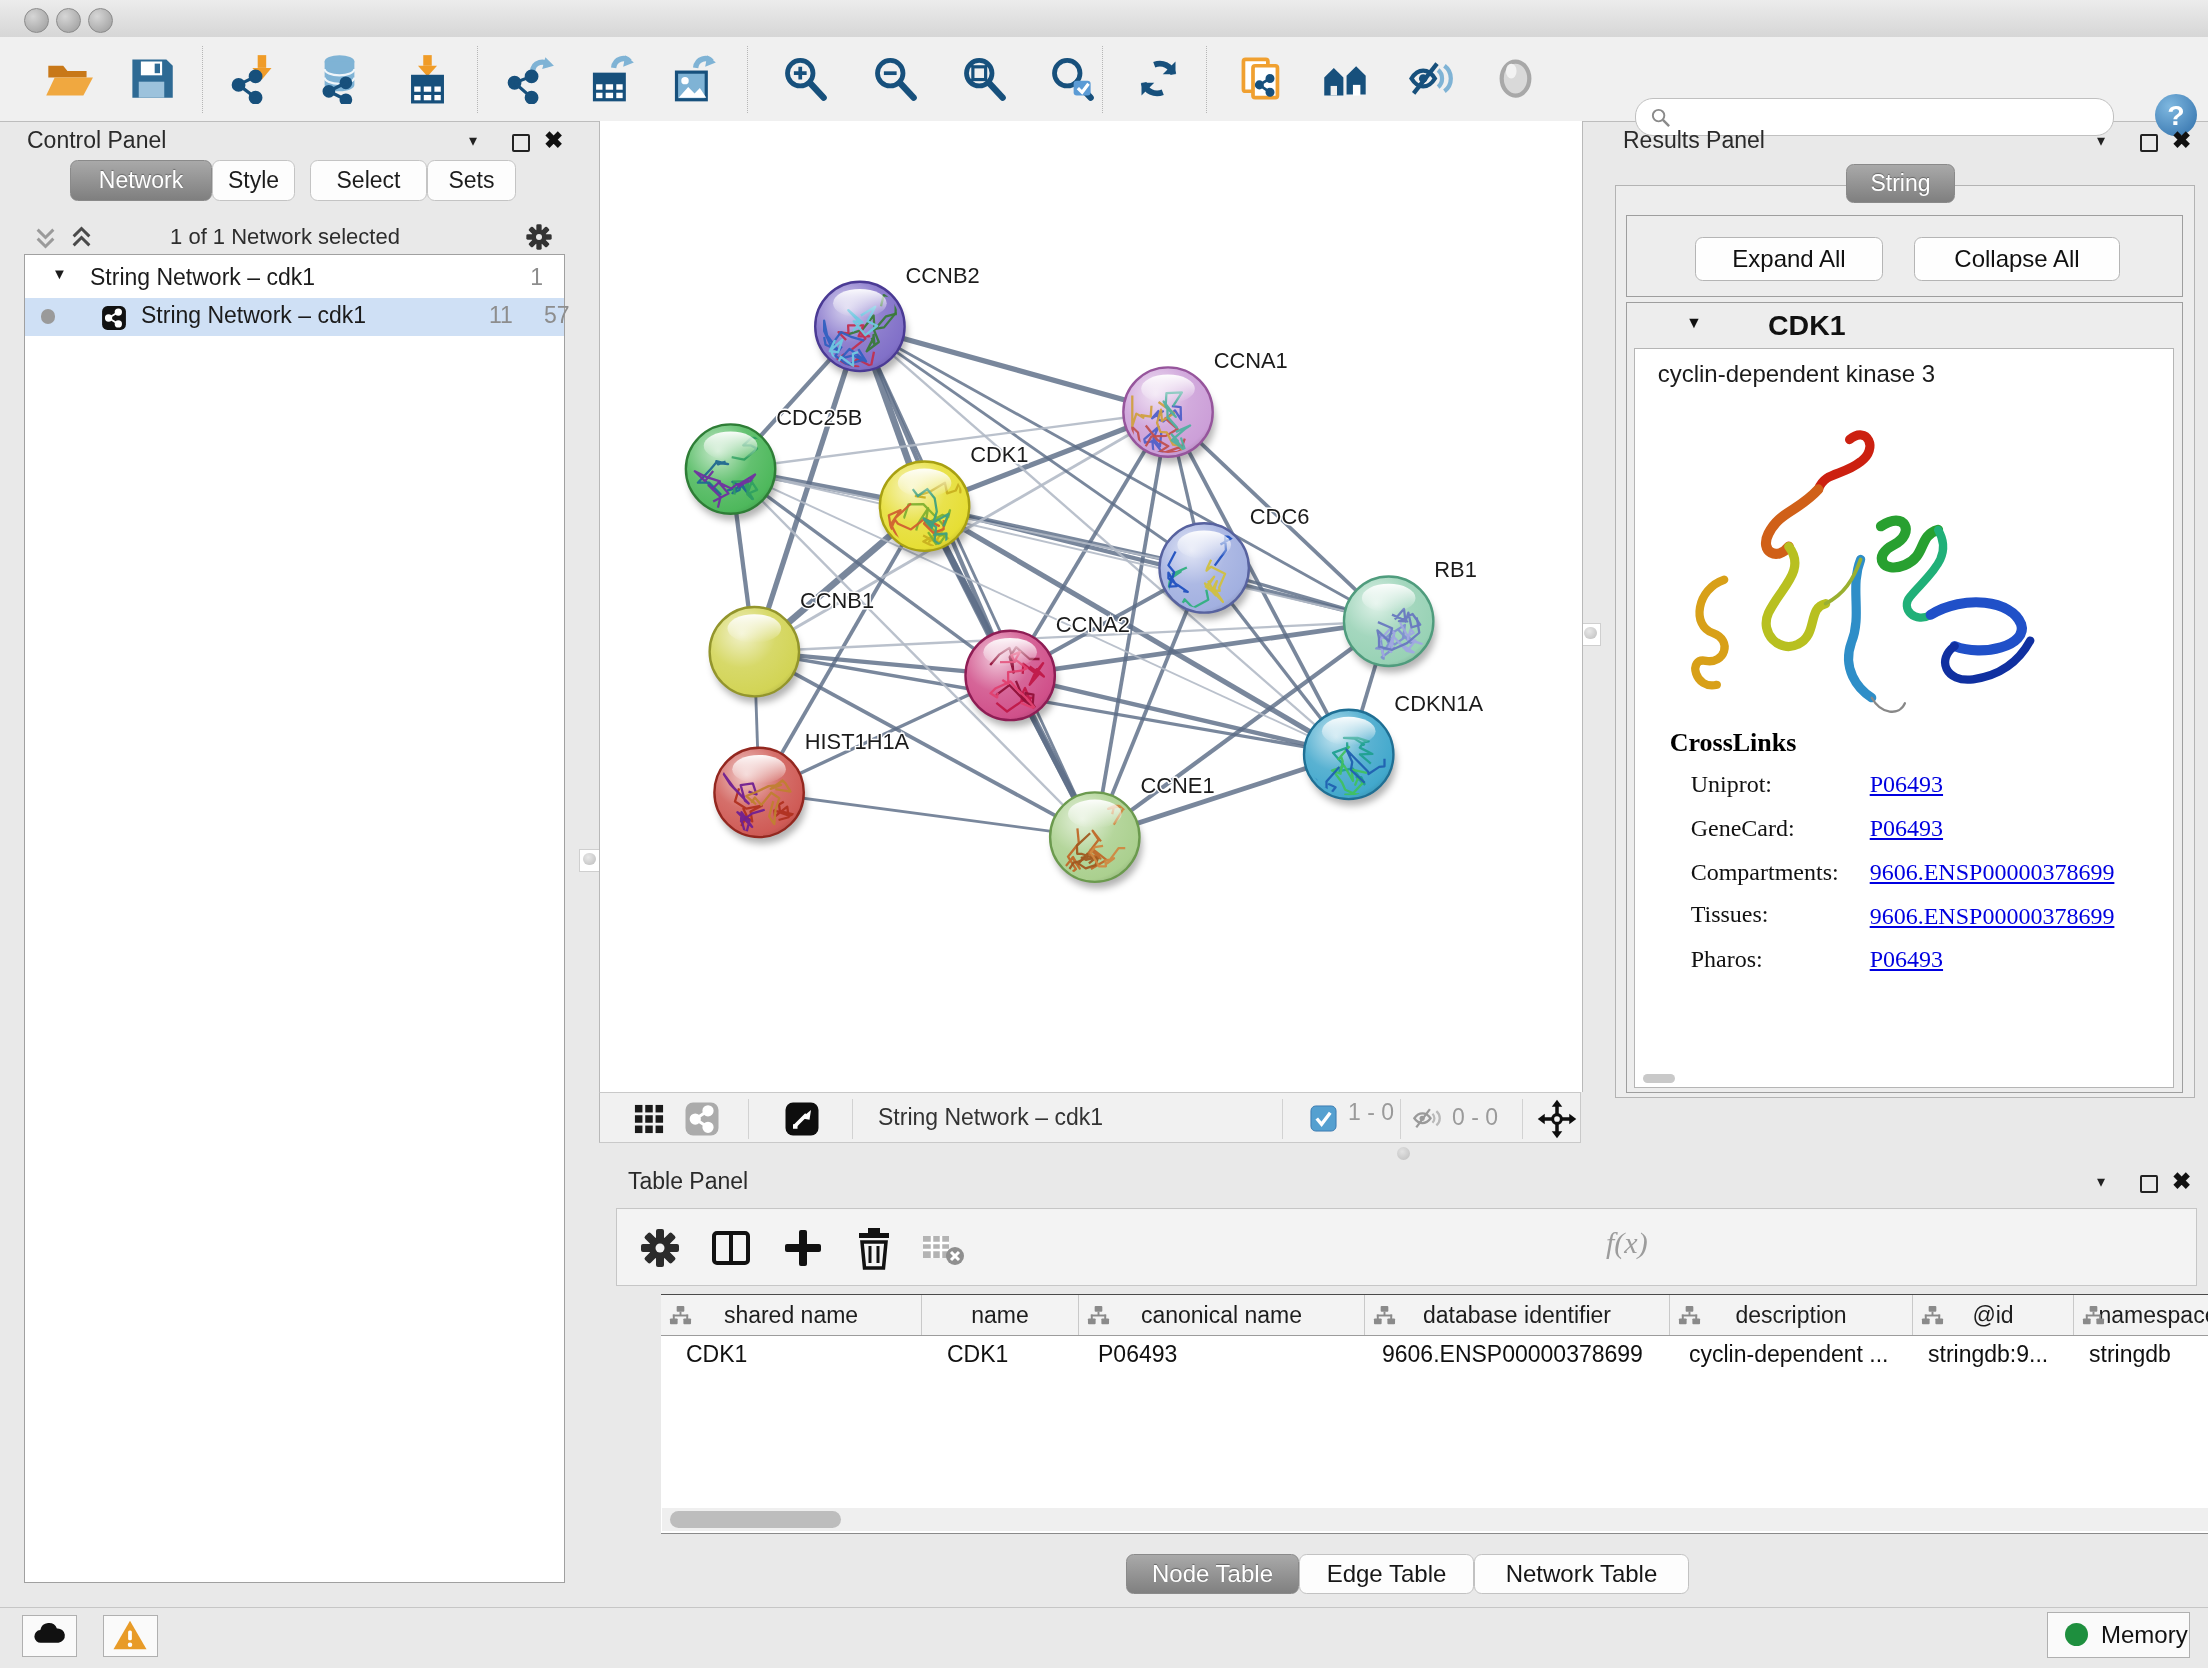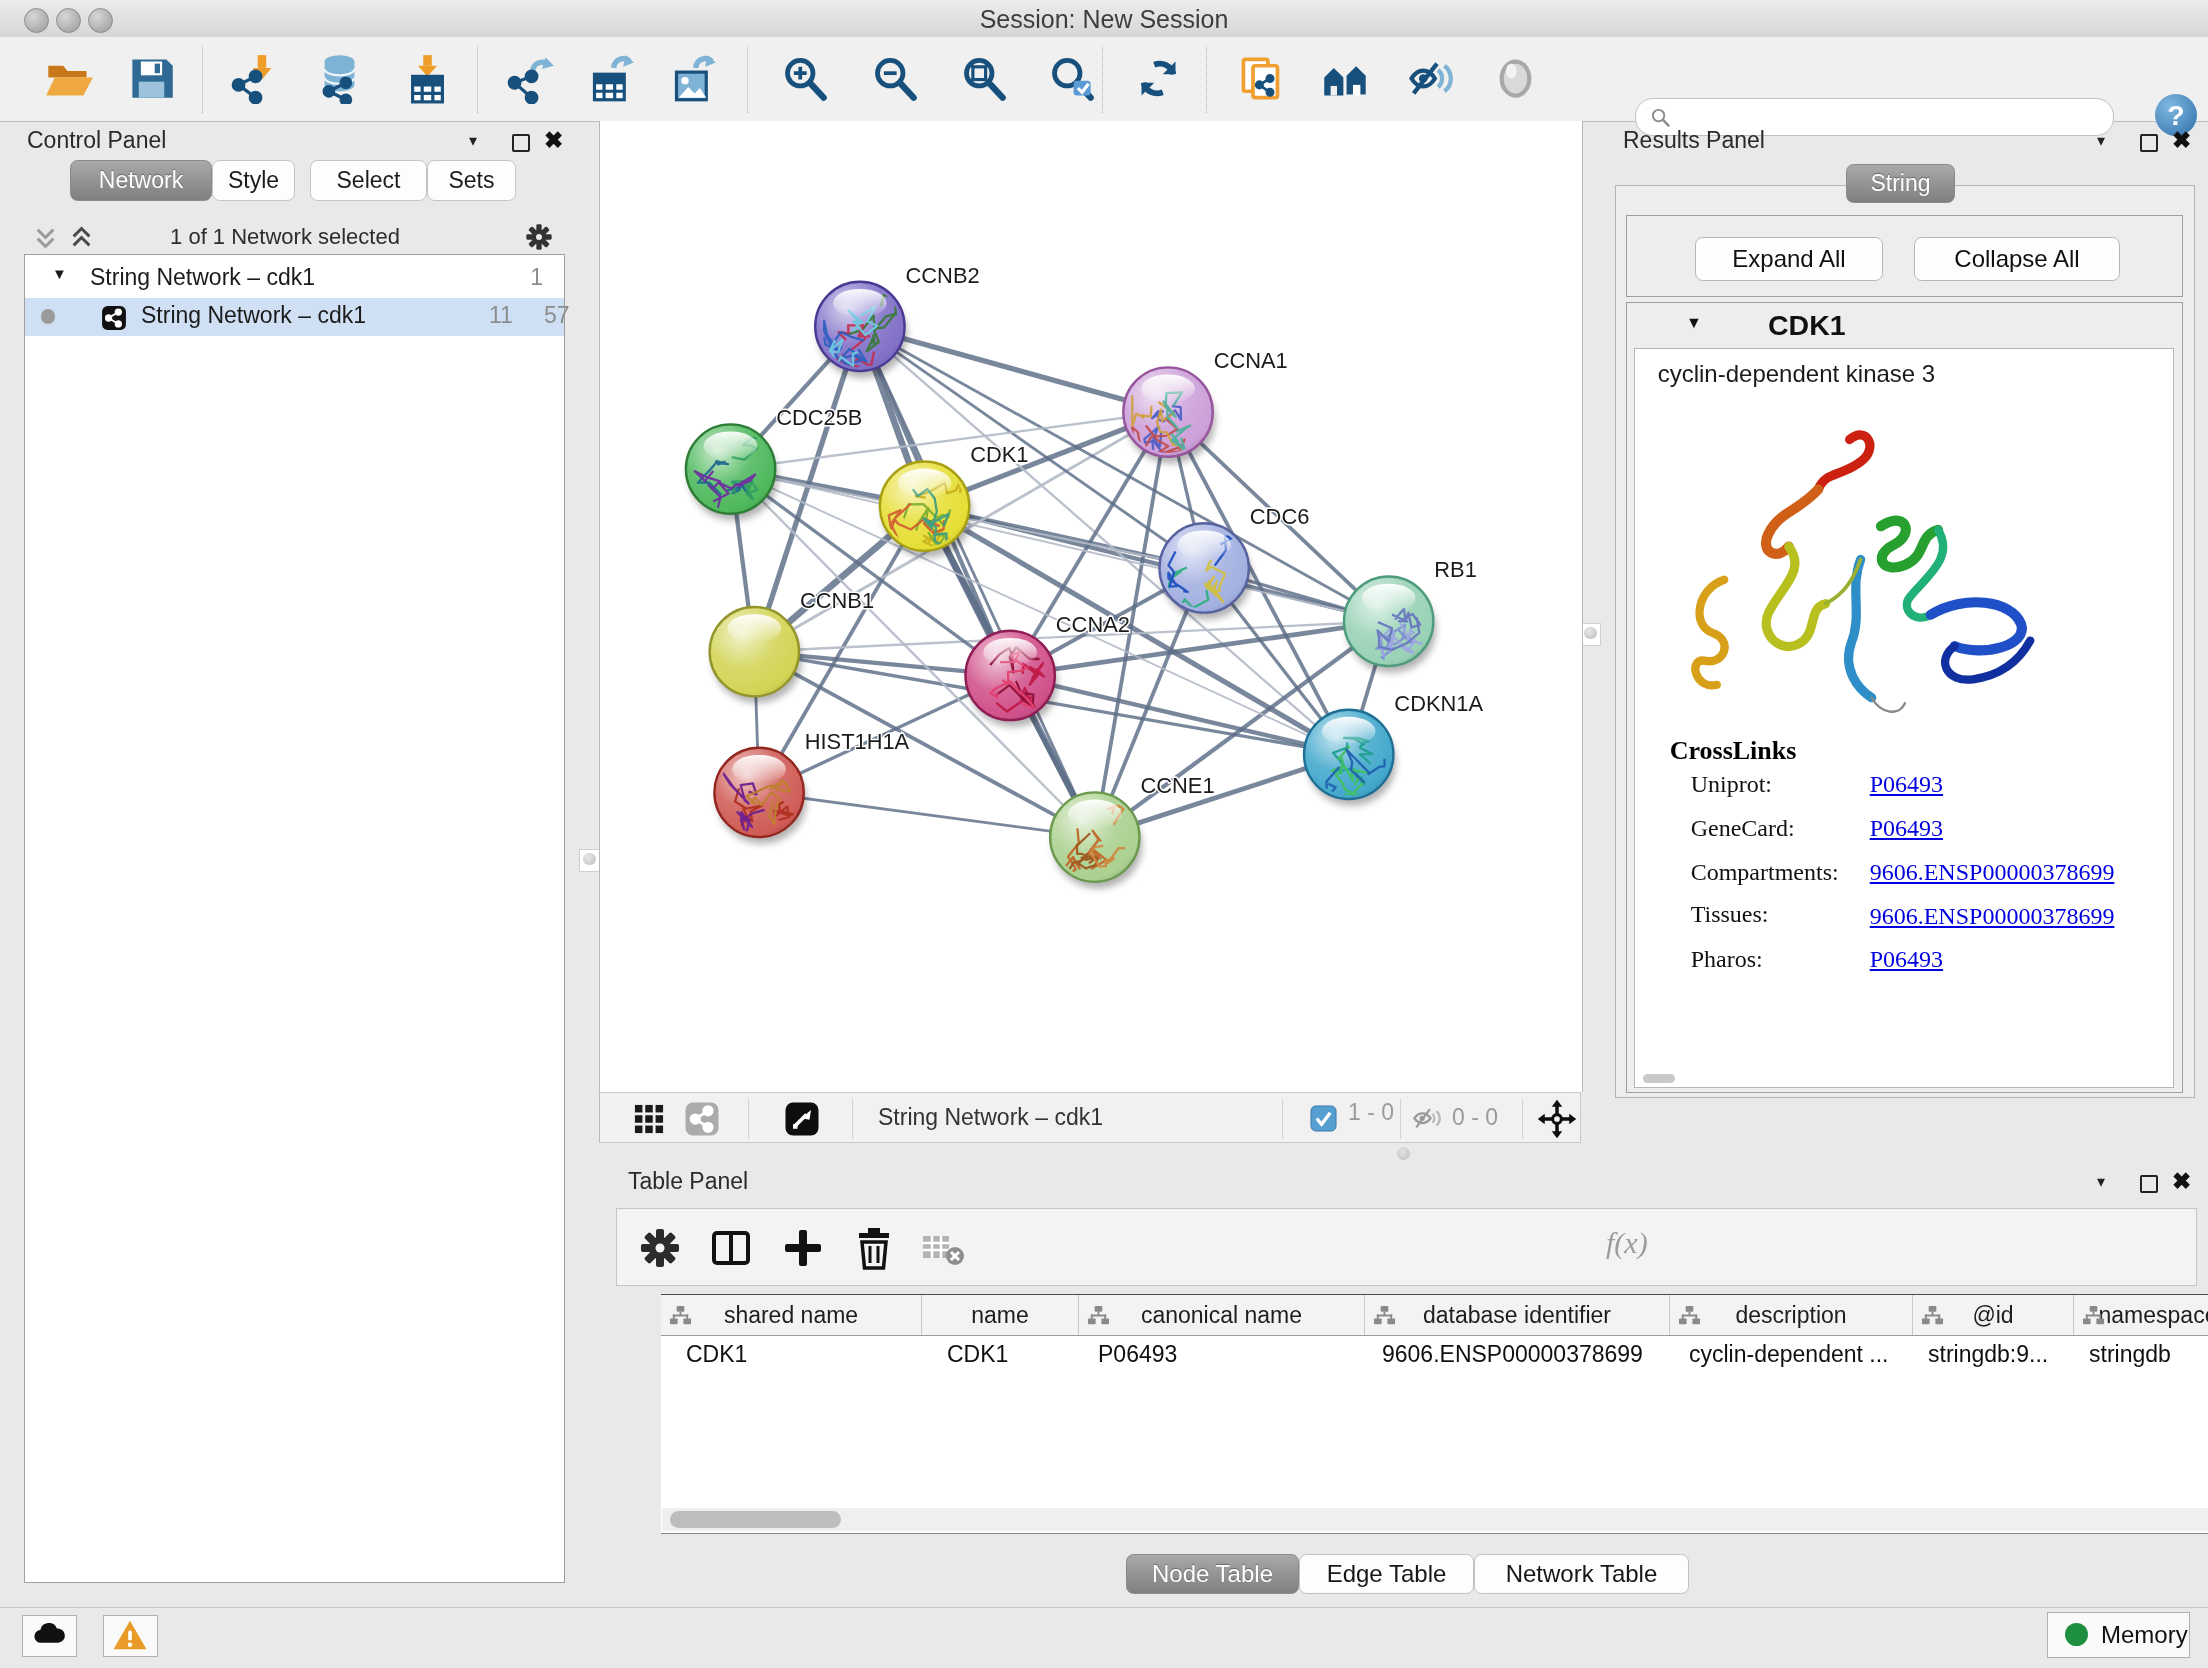--- a/index.html
+++ b/index.html
@@ -69,21 +69,21 @@
   .rp-btn{position:absolute;top:21px;height:42px;background:#fefefe;border:1px solid #b5b5b5;
     border-radius:7.6px;font-size:24px;color:#111;text-align:center;line-height:42px;}
   #rp-section{left:1626px;top:302px;width:555px;height:789px;background:#ededed;
     border:1px solid #9e9e9e;}
   #rp-gene-row{position:absolute;left:0;top:0;width:100%;height:44px;}
   #rp-gene{position:absolute;left:141px;top:5.7px;font-size:28.5px;font-weight:bold;color:#111;}
   #rp-inner{position:absolute;left:6.7px;top:45px;width:538px;height:738px;background:#fff;
     border:1px solid #b5b5b5;}
   #rp-desc{position:absolute;left:23px;top:11.4px;font-size:24px;color:#1b1b1b;}
   .xl{font-family:"Liberation Serif",serif;}
-  #xl-title{position:absolute;left:35px;top:379px;font-size:26px;font-weight:bold;color:#000;margin-top:8px;}
+  #xl-title{position:absolute;left:35px;top:379px;font-size:26px;font-weight:bold;color:#000;}
   .xl-label{position:absolute;left:56px;font-size:24px;color:#111;}
   .xl-value{position:absolute;left:235px;font-size:24px;color:#0000e0;text-decoration:underline;}
   #rp-miniscroll{position:absolute;left:8.6px;bottom:3.8px;width:32px;height:9.5px;
     background:#c9c9c9;border-radius:4.8px;}
 
   
   #tp-toolbar{left:616px;top:1208px;width:1581px;height:78px;background:#f3f3f3;
     border:1px solid #c6c6c6;box-sizing:border-box;}
   .tp-ico{position:absolute;top:15px;width:48px;height:48px;}
   #tp-fx{position:absolute;left:989px;top:17px;font-family:"Liberation Serif",serif;
@@ -115,21 +115,20 @@
     background:#1e8f3e;}
   #memory-label{position:absolute;left:53px;top:8.6px;}
 </style>
 </head>
 <body>
 
 <div class="abs" id="titlebar">
   <span class="tlight" style="left:24px"></span>
   <span class="tlight" style="left:56px"></span>
   <span class="tlight" style="left:88px"></span>
-  <div id="win-title">Session: New Session</div>
 </div>
 
 <div class="abs" id="toolbar">
   <svg class="tb-ico" style="left:43px" viewBox="0 0 48 48">
       <path d="M5 12h14l4 5h18v6H5z" fill="#c87818"></path>
       <path d="M3 40l8-17h36l-9 17z" fill="#f0a840"></path>
     </svg>
   <svg class="tb-ico" style="left:126px" viewBox="0 0 48 48">
       <path d="M6 6h32l6 6v30H6z" fill="#2e6a94"></path>
       <rect x="14" y="8" width="20" height="13" fill="#fff"></rect>

